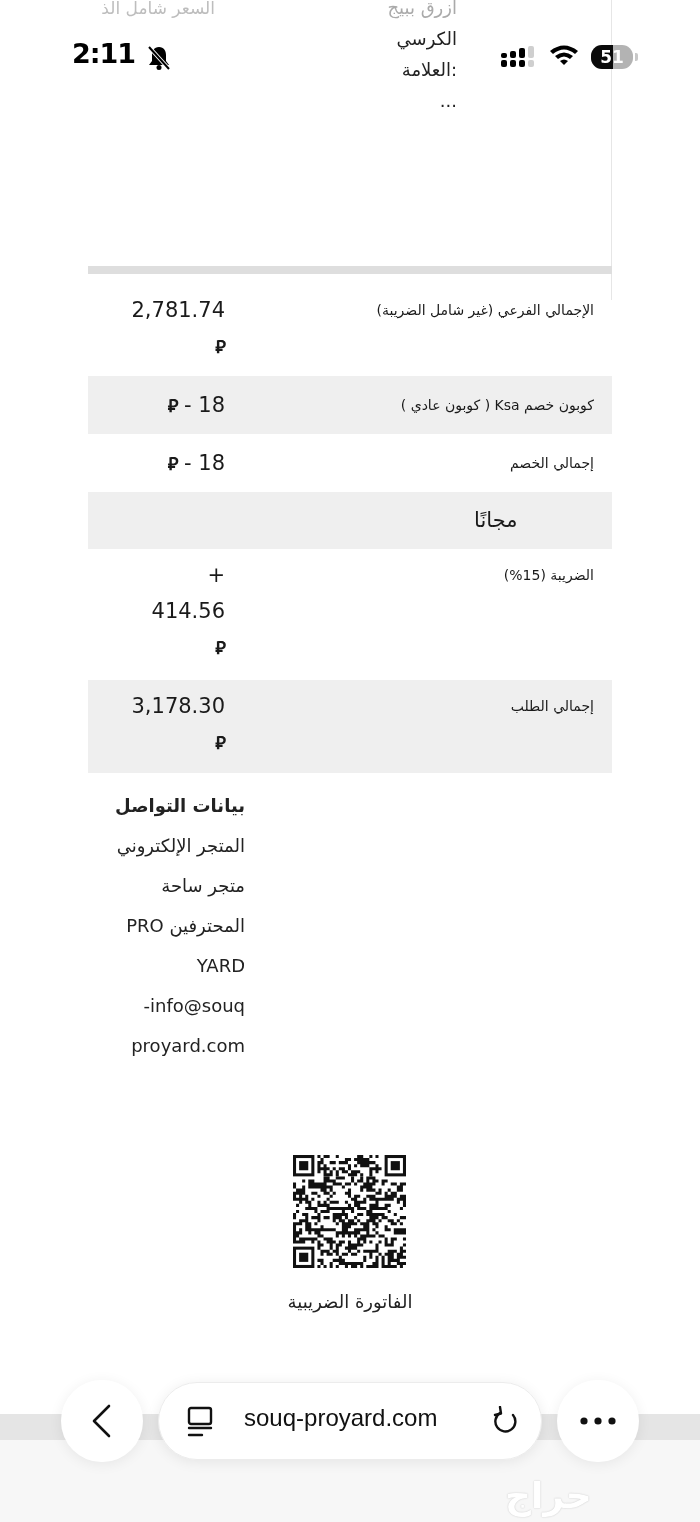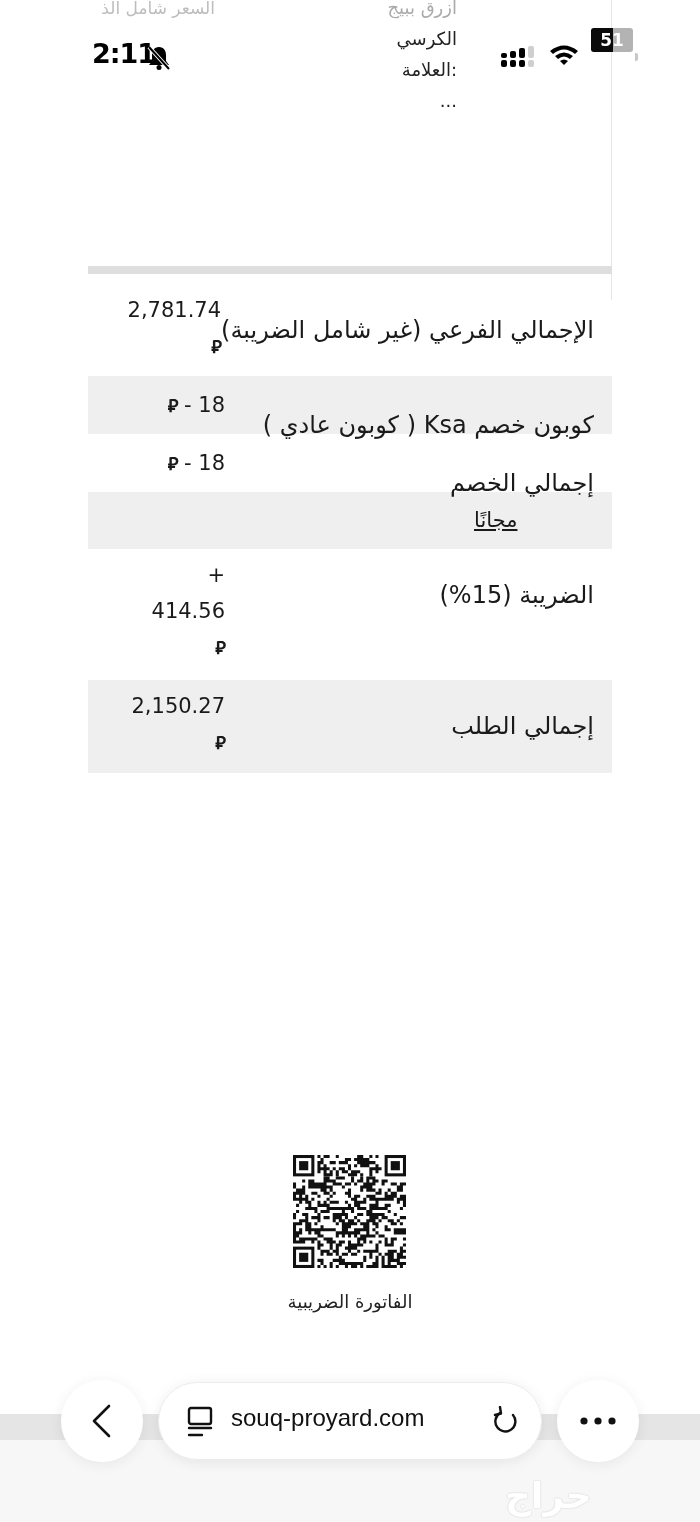--- a/index.html
+++ b/index.html
@@ -26,48 +26,48 @@
 
     .summary-table {
       position: absolute; left: 88px; top: 266px; width: 524px;
       border-top: 8px solid #dedede;
     }
     .summary-row {
       display: flex; flex-direction: row-reverse; justify-content: space-between;
       padding: 18px 18px 0 17px; font-size: 20px; line-height: 36px;
     }
     .summary-row.alt { background: #efefef; }
-    .summary-row .label { direction: rtl; text-align: center; font-size: 24px; white-space: nowrap; margin-top: 20px; }
+    .summary-row .label { direction: rtl; text-align: center; font-size: 14px; white-space: nowrap; }
     .summary-row .value { text-align: right; font-size: 21px; white-space: pre-line; min-width: 120px; }
     .rial { font-size: 18px; font-weight: bold; letter-spacing: -1px; }
 
     .contact {
       position: absolute; left: 100px; top: 786px; width: 145px;
       direction: rtl; text-align: right; font-size: 18px; line-height: 40px; color: #222;
     }
     .contact .title { font-weight: bold; font-size: 18px; }
     .contact .line { display: block; white-space: nowrap; }
 
     .qr-wrap { position: absolute; left: 293px; top: 1155px; width: 113px; height: 113px; }
     .qr-caption {
       position: absolute; left: 200px; top: 1282px; width: 300px;
       direction: rtl; text-align: center; font-size: 18px; line-height: 39px; color: #222;
     }
 
     
     .status-time {
-      position: absolute; left: 92px; top: 38px; font-size: 27px; font-weight: bold;
+      position: absolute; left: 72px; top: 38px; font-size: 27px; font-weight: bold;
       letter-spacing: -1px; color: #000;
     }
     .bell-off { position: absolute; left: 147px; top: 45px; }
     .signal { position: absolute; left: 501px; top: 46px; }
     .wifi { position: absolute; left: 549px; top: 44px; }
     .battery {
-      position: absolute; left: 591px; top: 28px; width: 42px; height: 24px;
-      border-radius: 3px; background: #b3b3b3; overflow: hidden;
+      position: absolute; left: 591px; top: 45px; width: 42px; height: 24px;
+      border-radius: 11px; background: #b3b3b3; overflow: hidden;
     }
     .battery .fill { position: absolute; left: 0; top: 0; width: 22px; height: 24px; background: #0a0a0a; }
     .battery .pct {
       position: absolute; left: 0; top: 0; width: 42px; text-align: center;
       font-size: 17px; font-weight: bold; line-height: 24px; color: #fff;
     }
     .battery-nub { position: absolute; left: 635px; top: 53px; width: 3px; height: 8px; background: #c8c8c8; border-radius: 0 2px 2px 0; }
 
     
     .bottom-shade { position: absolute; left: 0; top: 1414px; width: 700px; height: 26px; background: #e5e5e5; }
@@ -79,21 +79,21 @@
     }
     .back-btn { left: 61px; top: 1380px; }
     .more-btn { left: 557px; top: 1380px; }
     .url-pill {
       position: absolute; left: 158px; top: 1382px; width: 384px; height: 78px; border-radius: 39px;
       background: rgba(255,255,255,0.97); box-shadow: 0 2px 14px rgba(0,0,0,0.08);
       border: 1px solid #ececec;
     }
     .url-pill .tabs-icon { position: absolute; left: 27px; top: 23px; }
     .url-pill .url-text {
-      position: absolute; left: 72px; top: 21px; font-size: 24px; color: #111;
+      position: absolute; left: 85px; top: 21px; font-size: 24px; color: #111;
       font-family: "Liberation Sans", sans-serif;
     }
     .url-pill .reload-icon { position: absolute; left: 332px; top: 23px; }
     .watermark {
       position: absolute; left: 505px; top: 1475px; font-size: 36px; font-weight: bold;
       color: #ffffff; text-shadow: 0 0 2px #d8d8d8, 0 0 1px #c9c9c9; direction: rtl;
     }
   </style>
 </head>
 <body>
@@ -117,33 +117,42 @@
     </div>
     <div class="summary-row alt" style="height:58px; padding-top:11px;">
       <span class="label">كوبون خصم Ksa ( كوبون عادي )</span>
       <span class="value"><span class="rial">⃁</span> <span>- 18</span></span>
     </div>
     <div class="summary-row" style="height:58px; padding-top:11px;">
       <span class="label">إجمالي الخصم</span>
       <span class="value"><span class="rial">⃁</span> <span>- 18</span></span>
     </div>
     <div class="summary-row alt" style="height:57px; padding-top:10px;">
-      <span class="value" style="direction:rtl; text-align:left;text-decoration:underline;">مجانًا</span>
+      <span class="value" style="direction:rtl; text-align:left;">مجانًا</span>
     </div>
     <div class="summary-row" style="height:131px; padding-top:8px;">
       <span class="label">الضريبة (15%)</span>
       <span class="value"><span>+
 414.56</span><br><span class="rial">⃁</span></span>
     </div>
     <div class="summary-row alt" style="height:93px; padding-top:8px;">
       <span class="label">إجمالي الطلب</span>
-      <span class="value"><span>2,150.27</span><br><span class="rial">⃁</span></span>
-    </div>
-  </div>
-
+      <span class="value"><span>3,178.30</span><br><span class="rial">⃁</span></span>
+    </div>
+  </div>
+
+  <div class="contact">
+    <span class="line title">بيانات التواصل</span>
+    <span class="line">المتجر الإلكتروني</span>
+    <span class="line">متجر ساحة</span>
+    <span class="line">المحترفين PRO</span>
+    <span class="line">YARD</span>
+    <span class="line">info@souq-</span>
+    <span class="line">proyard.com</span>
+  </div>
 
   <div class="qr-wrap">
     <svg id="qr" width="113" height="113" viewBox="0 0 113 113">
         <path d="M24.43 0.00h3.05v3.05h-3.05zM30.54 0.00h3.05v3.05h-3.05zM33.59 0.00h3.05v3.05h-3.05zM42.76 0.00h3.05v3.05h-3.05zM64.14 0.00h3.05v3.05h-3.05zM67.19 0.00h3.05v3.05h-3.05zM76.35 0.00h3.05v3.05h-3.05zM82.46 0.00h3.05v3.05h-3.05zM27.49 3.05h3.05v3.05h-3.05zM51.92 3.05h3.05v3.05h-3.05zM54.97 3.05h3.05v3.05h-3.05zM61.08 3.05h3.05v3.05h-3.05zM64.14 3.05h3.05v3.05h-3.05zM67.19 3.05h3.05v3.05h-3.05zM70.24 3.05h3.05v3.05h-3.05zM73.30 3.05h3.05v3.05h-3.05zM24.43 6.11h3.05v3.05h-3.05zM27.49 6.11h3.05v3.05h-3.05zM36.65 6.11h3.05v3.05h-3.05zM39.70 6.11h3.05v3.05h-3.05zM45.81 6.11h3.05v3.05h-3.05zM48.86 6.11h3.05v3.05h-3.05zM51.92 6.11h3.05v3.05h-3.05zM64.14 6.11h3.05v3.05h-3.05zM67.19 6.11h3.05v3.05h-3.05zM70.24 6.11h3.05v3.05h-3.05zM73.30 6.11h3.05v3.05h-3.05zM76.35 6.11h3.05v3.05h-3.05zM79.41 6.11h3.05v3.05h-3.05zM24.43 9.16h3.05v3.05h-3.05zM30.54 9.16h3.05v3.05h-3.05zM54.97 9.16h3.05v3.05h-3.05zM61.08 9.16h3.05v3.05h-3.05zM67.19 9.16h3.05v3.05h-3.05zM70.24 9.16h3.05v3.05h-3.05zM73.30 9.16h3.05v3.05h-3.05zM82.46 9.16h3.05v3.05h-3.05zM24.43 12.22h3.05v3.05h-3.05zM27.49 12.22h3.05v3.05h-3.05zM30.54 12.22h3.05v3.05h-3.05zM33.59 12.22h3.05v3.05h-3.05zM39.70 12.22h3.05v3.05h-3.05zM45.81 12.22h3.05v3.05h-3.05zM48.86 12.22h3.05v3.05h-3.05zM54.97 12.22h3.05v3.05h-3.05zM76.35 12.22h3.05v3.05h-3.05zM79.41 12.22h3.05v3.05h-3.05zM82.46 12.22h3.05v3.05h-3.05zM85.51 12.22h3.05v3.05h-3.05zM24.43 15.27h3.05v3.05h-3.05zM30.54 15.27h3.05v3.05h-3.05zM36.65 15.27h3.05v3.05h-3.05zM42.76 15.27h3.05v3.05h-3.05zM48.86 15.27h3.05v3.05h-3.05zM51.92 15.27h3.05v3.05h-3.05zM58.03 15.27h3.05v3.05h-3.05zM61.08 15.27h3.05v3.05h-3.05zM64.14 15.27h3.05v3.05h-3.05zM76.35 15.27h3.05v3.05h-3.05zM82.46 15.27h3.05v3.05h-3.05zM30.54 18.32h3.05v3.05h-3.05zM33.59 18.32h3.05v3.05h-3.05zM36.65 18.32h3.05v3.05h-3.05zM42.76 18.32h3.05v3.05h-3.05zM54.97 18.32h3.05v3.05h-3.05zM58.03 18.32h3.05v3.05h-3.05zM61.08 18.32h3.05v3.05h-3.05zM67.19 18.32h3.05v3.05h-3.05zM76.35 18.32h3.05v3.05h-3.05zM30.54 21.38h3.05v3.05h-3.05zM33.59 21.38h3.05v3.05h-3.05zM42.76 21.38h3.05v3.05h-3.05zM45.81 21.38h3.05v3.05h-3.05zM48.86 21.38h3.05v3.05h-3.05zM58.03 21.38h3.05v3.05h-3.05zM67.19 21.38h3.05v3.05h-3.05zM73.30 21.38h3.05v3.05h-3.05zM76.35 21.38h3.05v3.05h-3.05zM79.41 21.38h3.05v3.05h-3.05zM9.16 24.43h3.05v3.05h-3.05zM15.27 24.43h3.05v3.05h-3.05zM18.32 24.43h3.05v3.05h-3.05zM30.54 24.43h3.05v3.05h-3.05zM33.59 24.43h3.05v3.05h-3.05zM36.65 24.43h3.05v3.05h-3.05zM39.70 24.43h3.05v3.05h-3.05zM58.03 24.43h3.05v3.05h-3.05zM64.14 24.43h3.05v3.05h-3.05zM67.19 24.43h3.05v3.05h-3.05zM73.30 24.43h3.05v3.05h-3.05zM79.41 24.43h3.05v3.05h-3.05zM82.46 24.43h3.05v3.05h-3.05zM88.57 24.43h3.05v3.05h-3.05zM91.62 24.43h3.05v3.05h-3.05zM0.00 27.49h3.05v3.05h-3.05zM15.27 27.49h3.05v3.05h-3.05zM18.32 27.49h3.05v3.05h-3.05zM21.38 27.49h3.05v3.05h-3.05zM24.43 27.49h3.05v3.05h-3.05zM27.49 27.49h3.05v3.05h-3.05zM30.54 27.49h3.05v3.05h-3.05zM39.70 27.49h3.05v3.05h-3.05zM42.76 27.49h3.05v3.05h-3.05zM45.81 27.49h3.05v3.05h-3.05zM51.92 27.49h3.05v3.05h-3.05zM54.97 27.49h3.05v3.05h-3.05zM61.08 27.49h3.05v3.05h-3.05zM70.24 27.49h3.05v3.05h-3.05zM73.30 27.49h3.05v3.05h-3.05zM76.35 27.49h3.05v3.05h-3.05zM79.41 27.49h3.05v3.05h-3.05zM88.57 27.49h3.05v3.05h-3.05zM97.73 27.49h3.05v3.05h-3.05zM100.78 27.49h3.05v3.05h-3.05zM106.89 27.49h3.05v3.05h-3.05zM109.95 27.49h3.05v3.05h-3.05zM0.00 30.54h3.05v3.05h-3.05zM9.16 30.54h3.05v3.05h-3.05zM15.27 30.54h3.05v3.05h-3.05zM18.32 30.54h3.05v3.05h-3.05zM21.38 30.54h3.05v3.05h-3.05zM24.43 30.54h3.05v3.05h-3.05zM27.49 30.54h3.05v3.05h-3.05zM30.54 30.54h3.05v3.05h-3.05zM33.59 30.54h3.05v3.05h-3.05zM36.65 30.54h3.05v3.05h-3.05zM48.86 30.54h3.05v3.05h-3.05zM67.19 30.54h3.05v3.05h-3.05zM70.24 30.54h3.05v3.05h-3.05zM73.30 30.54h3.05v3.05h-3.05zM76.35 30.54h3.05v3.05h-3.05zM103.84 30.54h3.05v3.05h-3.05zM106.89 30.54h3.05v3.05h-3.05zM3.05 33.59h3.05v3.05h-3.05zM6.11 33.59h3.05v3.05h-3.05zM9.16 33.59h3.05v3.05h-3.05zM27.49 33.59h3.05v3.05h-3.05zM30.54 33.59h3.05v3.05h-3.05zM36.65 33.59h3.05v3.05h-3.05zM54.97 33.59h3.05v3.05h-3.05zM67.19 33.59h3.05v3.05h-3.05zM73.30 33.59h3.05v3.05h-3.05zM76.35 33.59h3.05v3.05h-3.05zM79.41 33.59h3.05v3.05h-3.05zM85.51 33.59h3.05v3.05h-3.05zM94.68 33.59h3.05v3.05h-3.05zM103.84 33.59h3.05v3.05h-3.05zM106.89 33.59h3.05v3.05h-3.05zM0.00 36.65h3.05v3.05h-3.05zM3.05 36.65h3.05v3.05h-3.05zM6.11 36.65h3.05v3.05h-3.05zM9.16 36.65h3.05v3.05h-3.05zM18.32 36.65h3.05v3.05h-3.05zM21.38 36.65h3.05v3.05h-3.05zM30.54 36.65h3.05v3.05h-3.05zM33.59 36.65h3.05v3.05h-3.05zM39.70 36.65h3.05v3.05h-3.05zM51.92 36.65h3.05v3.05h-3.05zM54.97 36.65h3.05v3.05h-3.05zM82.46 36.65h3.05v3.05h-3.05zM85.51 36.65h3.05v3.05h-3.05zM91.62 36.65h3.05v3.05h-3.05zM97.73 36.65h3.05v3.05h-3.05zM100.78 36.65h3.05v3.05h-3.05zM0.00 39.70h3.05v3.05h-3.05zM6.11 39.70h3.05v3.05h-3.05zM12.22 39.70h3.05v3.05h-3.05zM24.43 39.70h3.05v3.05h-3.05zM36.65 39.70h3.05v3.05h-3.05zM54.97 39.70h3.05v3.05h-3.05zM61.08 39.70h3.05v3.05h-3.05zM64.14 39.70h3.05v3.05h-3.05zM73.30 39.70h3.05v3.05h-3.05zM76.35 39.70h3.05v3.05h-3.05zM79.41 39.70h3.05v3.05h-3.05zM91.62 39.70h3.05v3.05h-3.05zM94.68 39.70h3.05v3.05h-3.05zM97.73 39.70h3.05v3.05h-3.05zM100.78 39.70h3.05v3.05h-3.05zM106.89 39.70h3.05v3.05h-3.05zM109.95 39.70h3.05v3.05h-3.05zM0.00 42.76h3.05v3.05h-3.05zM3.05 42.76h3.05v3.05h-3.05zM6.11 42.76h3.05v3.05h-3.05zM9.16 42.76h3.05v3.05h-3.05zM12.22 42.76h3.05v3.05h-3.05zM18.32 42.76h3.05v3.05h-3.05zM33.59 42.76h3.05v3.05h-3.05zM58.03 42.76h3.05v3.05h-3.05zM61.08 42.76h3.05v3.05h-3.05zM70.24 42.76h3.05v3.05h-3.05zM76.35 42.76h3.05v3.05h-3.05zM79.41 42.76h3.05v3.05h-3.05zM82.46 42.76h3.05v3.05h-3.05zM85.51 42.76h3.05v3.05h-3.05zM88.57 42.76h3.05v3.05h-3.05zM91.62 42.76h3.05v3.05h-3.05zM94.68 42.76h3.05v3.05h-3.05zM97.73 42.76h3.05v3.05h-3.05zM103.84 42.76h3.05v3.05h-3.05zM106.89 42.76h3.05v3.05h-3.05zM109.95 42.76h3.05v3.05h-3.05zM6.11 45.81h3.05v3.05h-3.05zM12.22 45.81h3.05v3.05h-3.05zM15.27 45.81h3.05v3.05h-3.05zM24.43 45.81h3.05v3.05h-3.05zM30.54 45.81h3.05v3.05h-3.05zM36.65 45.81h3.05v3.05h-3.05zM39.70 45.81h3.05v3.05h-3.05zM42.76 45.81h3.05v3.05h-3.05zM51.92 45.81h3.05v3.05h-3.05zM61.08 45.81h3.05v3.05h-3.05zM64.14 45.81h3.05v3.05h-3.05zM67.19 45.81h3.05v3.05h-3.05zM70.24 45.81h3.05v3.05h-3.05zM82.46 45.81h3.05v3.05h-3.05zM103.84 45.81h3.05v3.05h-3.05zM109.95 45.81h3.05v3.05h-3.05zM3.05 48.86h3.05v3.05h-3.05zM15.27 48.86h3.05v3.05h-3.05zM24.43 48.86h3.05v3.05h-3.05zM27.49 48.86h3.05v3.05h-3.05zM30.54 48.86h3.05v3.05h-3.05zM33.59 48.86h3.05v3.05h-3.05zM54.97 48.86h3.05v3.05h-3.05zM61.08 48.86h3.05v3.05h-3.05zM64.14 48.86h3.05v3.05h-3.05zM76.35 48.86h3.05v3.05h-3.05zM79.41 48.86h3.05v3.05h-3.05zM82.46 48.86h3.05v3.05h-3.05zM91.62 48.86h3.05v3.05h-3.05zM94.68 48.86h3.05v3.05h-3.05zM109.95 48.86h3.05v3.05h-3.05zM12.22 51.92h3.05v3.05h-3.05zM15.27 51.92h3.05v3.05h-3.05zM18.32 51.92h3.05v3.05h-3.05zM21.38 51.92h3.05v3.05h-3.05zM33.59 51.92h3.05v3.05h-3.05zM36.65 51.92h3.05v3.05h-3.05zM39.70 51.92h3.05v3.05h-3.05zM42.76 51.92h3.05v3.05h-3.05zM45.81 51.92h3.05v3.05h-3.05zM48.86 51.92h3.05v3.05h-3.05zM51.92 51.92h3.05v3.05h-3.05zM54.97 51.92h3.05v3.05h-3.05zM58.03 51.92h3.05v3.05h-3.05zM64.14 51.92h3.05v3.05h-3.05zM67.19 51.92h3.05v3.05h-3.05zM70.24 51.92h3.05v3.05h-3.05zM76.35 51.92h3.05v3.05h-3.05zM79.41 51.92h3.05v3.05h-3.05zM82.46 51.92h3.05v3.05h-3.05zM85.51 51.92h3.05v3.05h-3.05zM88.57 51.92h3.05v3.05h-3.05zM91.62 51.92h3.05v3.05h-3.05zM106.89 51.92h3.05v3.05h-3.05zM3.05 54.97h3.05v3.05h-3.05zM21.38 54.97h3.05v3.05h-3.05zM27.49 54.97h3.05v3.05h-3.05zM30.54 54.97h3.05v3.05h-3.05zM33.59 54.97h3.05v3.05h-3.05zM48.86 54.97h3.05v3.05h-3.05zM58.03 54.97h3.05v3.05h-3.05zM73.30 54.97h3.05v3.05h-3.05zM76.35 54.97h3.05v3.05h-3.05zM94.68 54.97h3.05v3.05h-3.05zM0.00 58.03h3.05v3.05h-3.05zM9.16 58.03h3.05v3.05h-3.05zM12.22 58.03h3.05v3.05h-3.05zM24.43 58.03h3.05v3.05h-3.05zM39.70 58.03h3.05v3.05h-3.05zM42.76 58.03h3.05v3.05h-3.05zM45.81 58.03h3.05v3.05h-3.05zM48.86 58.03h3.05v3.05h-3.05zM51.92 58.03h3.05v3.05h-3.05zM64.14 58.03h3.05v3.05h-3.05zM67.19 58.03h3.05v3.05h-3.05zM73.30 58.03h3.05v3.05h-3.05zM76.35 58.03h3.05v3.05h-3.05zM79.41 58.03h3.05v3.05h-3.05zM82.46 58.03h3.05v3.05h-3.05zM85.51 58.03h3.05v3.05h-3.05zM88.57 58.03h3.05v3.05h-3.05zM100.78 58.03h3.05v3.05h-3.05zM0.00 61.08h3.05v3.05h-3.05zM12.22 61.08h3.05v3.05h-3.05zM18.32 61.08h3.05v3.05h-3.05zM21.38 61.08h3.05v3.05h-3.05zM24.43 61.08h3.05v3.05h-3.05zM30.54 61.08h3.05v3.05h-3.05zM33.59 61.08h3.05v3.05h-3.05zM39.70 61.08h3.05v3.05h-3.05zM42.76 61.08h3.05v3.05h-3.05zM45.81 61.08h3.05v3.05h-3.05zM51.92 61.08h3.05v3.05h-3.05zM61.08 61.08h3.05v3.05h-3.05zM76.35 61.08h3.05v3.05h-3.05zM79.41 61.08h3.05v3.05h-3.05zM82.46 61.08h3.05v3.05h-3.05zM88.57 61.08h3.05v3.05h-3.05zM91.62 61.08h3.05v3.05h-3.05zM106.89 61.08h3.05v3.05h-3.05zM109.95 61.08h3.05v3.05h-3.05zM6.11 64.14h3.05v3.05h-3.05zM9.16 64.14h3.05v3.05h-3.05zM12.22 64.14h3.05v3.05h-3.05zM24.43 64.14h3.05v3.05h-3.05zM39.70 64.14h3.05v3.05h-3.05zM45.81 64.14h3.05v3.05h-3.05zM48.86 64.14h3.05v3.05h-3.05zM54.97 64.14h3.05v3.05h-3.05zM58.03 64.14h3.05v3.05h-3.05zM64.14 64.14h3.05v3.05h-3.05zM73.30 64.14h3.05v3.05h-3.05zM76.35 64.14h3.05v3.05h-3.05zM79.41 64.14h3.05v3.05h-3.05zM85.51 64.14h3.05v3.05h-3.05zM94.68 64.14h3.05v3.05h-3.05zM97.73 64.14h3.05v3.05h-3.05zM103.84 64.14h3.05v3.05h-3.05zM0.00 67.19h3.05v3.05h-3.05zM3.05 67.19h3.05v3.05h-3.05zM6.11 67.19h3.05v3.05h-3.05zM12.22 67.19h3.05v3.05h-3.05zM15.27 67.19h3.05v3.05h-3.05zM21.38 67.19h3.05v3.05h-3.05zM42.76 67.19h3.05v3.05h-3.05zM48.86 67.19h3.05v3.05h-3.05zM51.92 67.19h3.05v3.05h-3.05zM54.97 67.19h3.05v3.05h-3.05zM58.03 67.19h3.05v3.05h-3.05zM61.08 67.19h3.05v3.05h-3.05zM67.19 67.19h3.05v3.05h-3.05zM70.24 67.19h3.05v3.05h-3.05zM73.30 67.19h3.05v3.05h-3.05zM79.41 67.19h3.05v3.05h-3.05zM82.46 67.19h3.05v3.05h-3.05zM97.73 67.19h3.05v3.05h-3.05zM100.78 67.19h3.05v3.05h-3.05zM106.89 67.19h3.05v3.05h-3.05zM0.00 70.24h3.05v3.05h-3.05zM12.22 70.24h3.05v3.05h-3.05zM15.27 70.24h3.05v3.05h-3.05zM27.49 70.24h3.05v3.05h-3.05zM48.86 70.24h3.05v3.05h-3.05zM51.92 70.24h3.05v3.05h-3.05zM54.97 70.24h3.05v3.05h-3.05zM70.24 70.24h3.05v3.05h-3.05zM73.30 70.24h3.05v3.05h-3.05zM82.46 70.24h3.05v3.05h-3.05zM91.62 70.24h3.05v3.05h-3.05zM0.00 73.30h3.05v3.05h-3.05zM6.11 73.30h3.05v3.05h-3.05zM12.22 73.30h3.05v3.05h-3.05zM15.27 73.30h3.05v3.05h-3.05zM18.32 73.30h3.05v3.05h-3.05zM21.38 73.30h3.05v3.05h-3.05zM24.43 73.30h3.05v3.05h-3.05zM27.49 73.30h3.05v3.05h-3.05zM30.54 73.30h3.05v3.05h-3.05zM33.59 73.30h3.05v3.05h-3.05zM36.65 73.30h3.05v3.05h-3.05zM39.70 73.30h3.05v3.05h-3.05zM48.86 73.30h3.05v3.05h-3.05zM51.92 73.30h3.05v3.05h-3.05zM61.08 73.30h3.05v3.05h-3.05zM64.14 73.30h3.05v3.05h-3.05zM67.19 73.30h3.05v3.05h-3.05zM70.24 73.30h3.05v3.05h-3.05zM73.30 73.30h3.05v3.05h-3.05zM79.41 73.30h3.05v3.05h-3.05zM91.62 73.30h3.05v3.05h-3.05zM94.68 73.30h3.05v3.05h-3.05zM100.78 73.30h3.05v3.05h-3.05zM103.84 73.30h3.05v3.05h-3.05zM106.89 73.30h3.05v3.05h-3.05zM109.95 73.30h3.05v3.05h-3.05zM0.00 76.35h3.05v3.05h-3.05zM3.05 76.35h3.05v3.05h-3.05zM6.11 76.35h3.05v3.05h-3.05zM15.27 76.35h3.05v3.05h-3.05zM21.38 76.35h3.05v3.05h-3.05zM24.43 76.35h3.05v3.05h-3.05zM42.76 76.35h3.05v3.05h-3.05zM45.81 76.35h3.05v3.05h-3.05zM48.86 76.35h3.05v3.05h-3.05zM51.92 76.35h3.05v3.05h-3.05zM54.97 76.35h3.05v3.05h-3.05zM58.03 76.35h3.05v3.05h-3.05zM61.08 76.35h3.05v3.05h-3.05zM64.14 76.35h3.05v3.05h-3.05zM73.30 76.35h3.05v3.05h-3.05zM82.46 76.35h3.05v3.05h-3.05zM100.78 76.35h3.05v3.05h-3.05zM103.84 76.35h3.05v3.05h-3.05zM106.89 76.35h3.05v3.05h-3.05zM109.95 76.35h3.05v3.05h-3.05zM0.00 79.41h3.05v3.05h-3.05zM3.05 79.41h3.05v3.05h-3.05zM24.43 79.41h3.05v3.05h-3.05zM27.49 79.41h3.05v3.05h-3.05zM42.76 79.41h3.05v3.05h-3.05zM48.86 79.41h3.05v3.05h-3.05zM54.97 79.41h3.05v3.05h-3.05zM61.08 79.41h3.05v3.05h-3.05zM67.19 79.41h3.05v3.05h-3.05zM70.24 79.41h3.05v3.05h-3.05zM73.30 79.41h3.05v3.05h-3.05zM76.35 79.41h3.05v3.05h-3.05zM79.41 79.41h3.05v3.05h-3.05zM85.51 79.41h3.05v3.05h-3.05zM88.57 79.41h3.05v3.05h-3.05zM0.00 82.46h3.05v3.05h-3.05zM6.11 82.46h3.05v3.05h-3.05zM9.16 82.46h3.05v3.05h-3.05zM12.22 82.46h3.05v3.05h-3.05zM15.27 82.46h3.05v3.05h-3.05zM18.32 82.46h3.05v3.05h-3.05zM21.38 82.46h3.05v3.05h-3.05zM30.54 82.46h3.05v3.05h-3.05zM33.59 82.46h3.05v3.05h-3.05zM36.65 82.46h3.05v3.05h-3.05zM64.14 82.46h3.05v3.05h-3.05zM67.19 82.46h3.05v3.05h-3.05zM70.24 82.46h3.05v3.05h-3.05zM91.62 82.46h3.05v3.05h-3.05zM97.73 82.46h3.05v3.05h-3.05zM100.78 82.46h3.05v3.05h-3.05zM109.95 82.46h3.05v3.05h-3.05zM0.00 85.51h3.05v3.05h-3.05zM3.05 85.51h3.05v3.05h-3.05zM6.11 85.51h3.05v3.05h-3.05zM9.16 85.51h3.05v3.05h-3.05zM18.32 85.51h3.05v3.05h-3.05zM24.43 85.51h3.05v3.05h-3.05zM33.59 85.51h3.05v3.05h-3.05zM36.65 85.51h3.05v3.05h-3.05zM39.70 85.51h3.05v3.05h-3.05zM45.81 85.51h3.05v3.05h-3.05zM48.86 85.51h3.05v3.05h-3.05zM54.97 85.51h3.05v3.05h-3.05zM64.14 85.51h3.05v3.05h-3.05zM70.24 85.51h3.05v3.05h-3.05zM76.35 85.51h3.05v3.05h-3.05zM85.51 85.51h3.05v3.05h-3.05zM91.62 85.51h3.05v3.05h-3.05zM97.73 85.51h3.05v3.05h-3.05zM24.43 88.57h3.05v3.05h-3.05zM27.49 88.57h3.05v3.05h-3.05zM36.65 88.57h3.05v3.05h-3.05zM42.76 88.57h3.05v3.05h-3.05zM45.81 88.57h3.05v3.05h-3.05zM54.97 88.57h3.05v3.05h-3.05zM58.03 88.57h3.05v3.05h-3.05zM61.08 88.57h3.05v3.05h-3.05zM64.14 88.57h3.05v3.05h-3.05zM67.19 88.57h3.05v3.05h-3.05zM82.46 88.57h3.05v3.05h-3.05zM91.62 88.57h3.05v3.05h-3.05zM94.68 88.57h3.05v3.05h-3.05zM97.73 88.57h3.05v3.05h-3.05zM109.95 88.57h3.05v3.05h-3.05zM24.43 91.62h3.05v3.05h-3.05zM36.65 91.62h3.05v3.05h-3.05zM42.76 91.62h3.05v3.05h-3.05zM51.92 91.62h3.05v3.05h-3.05zM54.97 91.62h3.05v3.05h-3.05zM58.03 91.62h3.05v3.05h-3.05zM61.08 91.62h3.05v3.05h-3.05zM82.46 91.62h3.05v3.05h-3.05zM106.89 91.62h3.05v3.05h-3.05zM27.49 94.68h3.05v3.05h-3.05zM30.54 94.68h3.05v3.05h-3.05zM33.59 94.68h3.05v3.05h-3.05zM39.70 94.68h3.05v3.05h-3.05zM42.76 94.68h3.05v3.05h-3.05zM54.97 94.68h3.05v3.05h-3.05zM64.14 94.68h3.05v3.05h-3.05zM70.24 94.68h3.05v3.05h-3.05zM73.30 94.68h3.05v3.05h-3.05zM76.35 94.68h3.05v3.05h-3.05zM79.41 94.68h3.05v3.05h-3.05zM82.46 94.68h3.05v3.05h-3.05zM94.68 94.68h3.05v3.05h-3.05zM97.73 94.68h3.05v3.05h-3.05zM100.78 94.68h3.05v3.05h-3.05zM106.89 94.68h3.05v3.05h-3.05zM109.95 94.68h3.05v3.05h-3.05zM27.49 97.73h3.05v3.05h-3.05zM33.59 97.73h3.05v3.05h-3.05zM36.65 97.73h3.05v3.05h-3.05zM42.76 97.73h3.05v3.05h-3.05zM48.86 97.73h3.05v3.05h-3.05zM51.92 97.73h3.05v3.05h-3.05zM58.03 97.73h3.05v3.05h-3.05zM61.08 97.73h3.05v3.05h-3.05zM76.35 97.73h3.05v3.05h-3.05zM85.51 97.73h3.05v3.05h-3.05zM91.62 97.73h3.05v3.05h-3.05zM94.68 97.73h3.05v3.05h-3.05zM97.73 97.73h3.05v3.05h-3.05zM103.84 97.73h3.05v3.05h-3.05zM106.89 97.73h3.05v3.05h-3.05zM45.81 100.78h3.05v3.05h-3.05zM70.24 100.78h3.05v3.05h-3.05zM76.35 100.78h3.05v3.05h-3.05zM82.46 100.78h3.05v3.05h-3.05zM88.57 100.78h3.05v3.05h-3.05zM94.68 100.78h3.05v3.05h-3.05zM97.73 100.78h3.05v3.05h-3.05zM103.84 100.78h3.05v3.05h-3.05zM106.89 100.78h3.05v3.05h-3.05zM109.95 100.78h3.05v3.05h-3.05zM24.43 103.84h3.05v3.05h-3.05zM27.49 103.84h3.05v3.05h-3.05zM39.70 103.84h3.05v3.05h-3.05zM42.76 103.84h3.05v3.05h-3.05zM45.81 103.84h3.05v3.05h-3.05zM48.86 103.84h3.05v3.05h-3.05zM70.24 103.84h3.05v3.05h-3.05zM82.46 103.84h3.05v3.05h-3.05zM88.57 103.84h3.05v3.05h-3.05zM94.68 103.84h3.05v3.05h-3.05zM97.73 103.84h3.05v3.05h-3.05zM100.78 103.84h3.05v3.05h-3.05zM103.84 103.84h3.05v3.05h-3.05zM27.49 106.89h3.05v3.05h-3.05zM36.65 106.89h3.05v3.05h-3.05zM45.81 106.89h3.05v3.05h-3.05zM48.86 106.89h3.05v3.05h-3.05zM51.92 106.89h3.05v3.05h-3.05zM54.97 106.89h3.05v3.05h-3.05zM58.03 106.89h3.05v3.05h-3.05zM61.08 106.89h3.05v3.05h-3.05zM64.14 106.89h3.05v3.05h-3.05zM67.19 106.89h3.05v3.05h-3.05zM79.41 106.89h3.05v3.05h-3.05zM82.46 106.89h3.05v3.05h-3.05zM88.57 106.89h3.05v3.05h-3.05zM94.68 106.89h3.05v3.05h-3.05zM103.84 106.89h3.05v3.05h-3.05zM106.89 106.89h3.05v3.05h-3.05zM109.95 106.89h3.05v3.05h-3.05zM24.43 109.95h3.05v3.05h-3.05zM30.54 109.95h3.05v3.05h-3.05zM36.65 109.95h3.05v3.05h-3.05zM42.76 109.95h3.05v3.05h-3.05zM51.92 109.95h3.05v3.05h-3.05zM58.03 109.95h3.05v3.05h-3.05zM61.08 109.95h3.05v3.05h-3.05zM67.19 109.95h3.05v3.05h-3.05zM73.30 109.95h3.05v3.05h-3.05zM76.35 109.95h3.05v3.05h-3.05zM79.41 109.95h3.05v3.05h-3.05zM82.46 109.95h3.05v3.05h-3.05zM88.57 109.95h3.05v3.05h-3.05zM91.62 109.95h3.05v3.05h-3.05zM94.68 109.95h3.05v3.05h-3.05zM97.73 109.95h3.05v3.05h-3.05zM100.78 109.95h3.05v3.05h-3.05zM106.89 109.95h3.05v3.05h-3.05z" fill="#111"></path>
         <rect x="1.527027027027027" y="1.527027027027027" width="18.324324324324323" height="18.324324324324323" fill="none" stroke="#111" stroke-width="3.054054054054054"></rect>
         <rect x="6.108108108108108" y="6.108108108108108" width="9.162162162162161" height="9.162162162162161" fill="#111"></rect>
         <rect x="93.14864864864865" y="1.527027027027027" width="18.324324324324323" height="18.324324324324323" fill="none" stroke="#111" stroke-width="3.054054054054054"></rect>
         <rect x="97.72972972972973" y="6.108108108108108" width="9.162162162162161" height="9.162162162162161" fill="#111"></rect>
         <rect x="1.527027027027027" y="93.14864864864865" width="18.324324324324323" height="18.324324324324323" fill="none" stroke="#111" stroke-width="3.054054054054054"></rect>
         <rect x="6.108108108108108" y="97.72972972972973" width="9.162162162162161" height="9.162162162162161" fill="#111"></rect>

